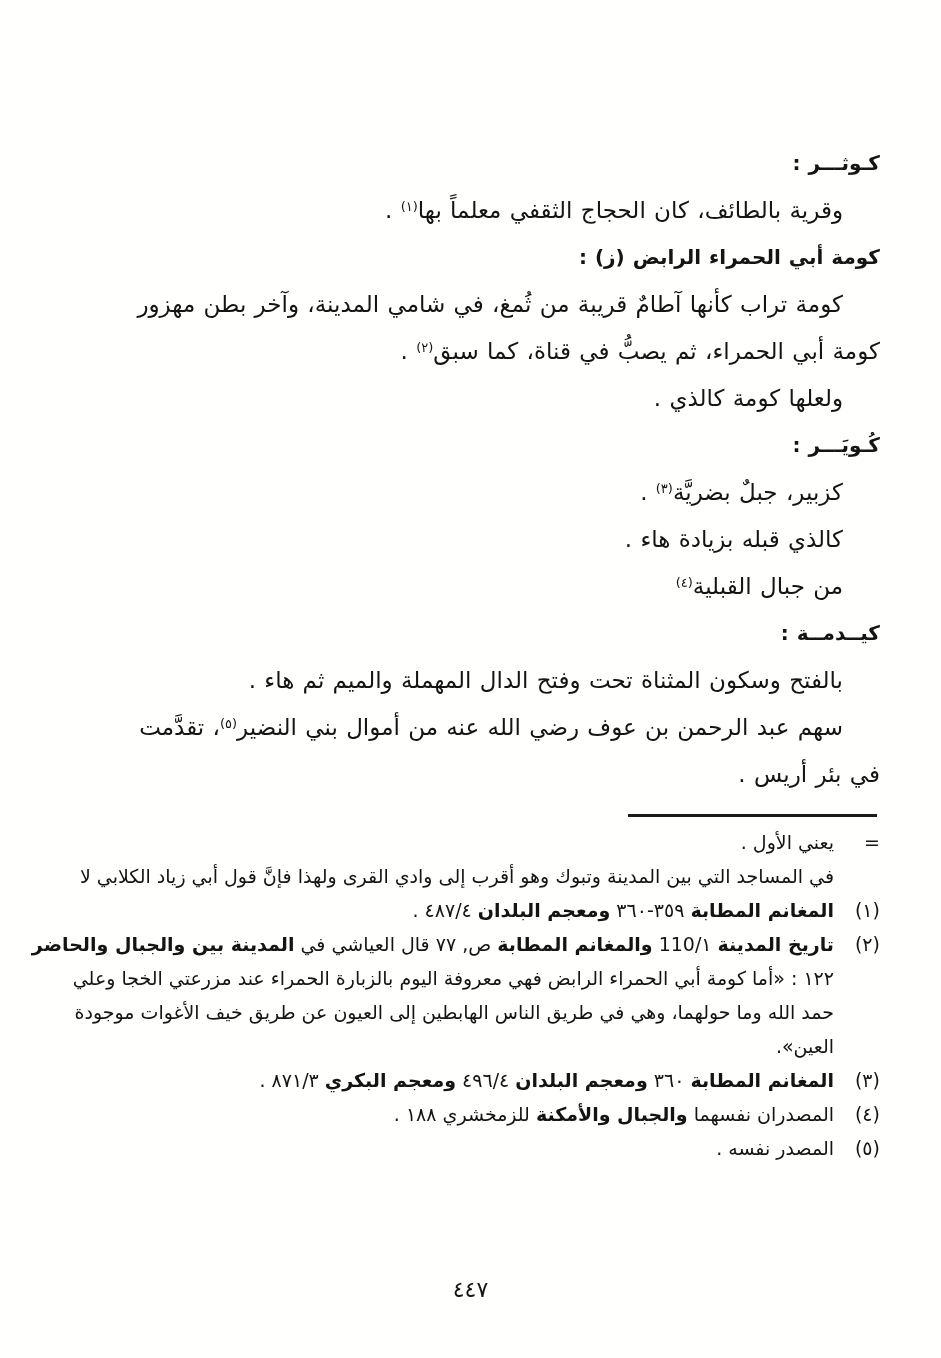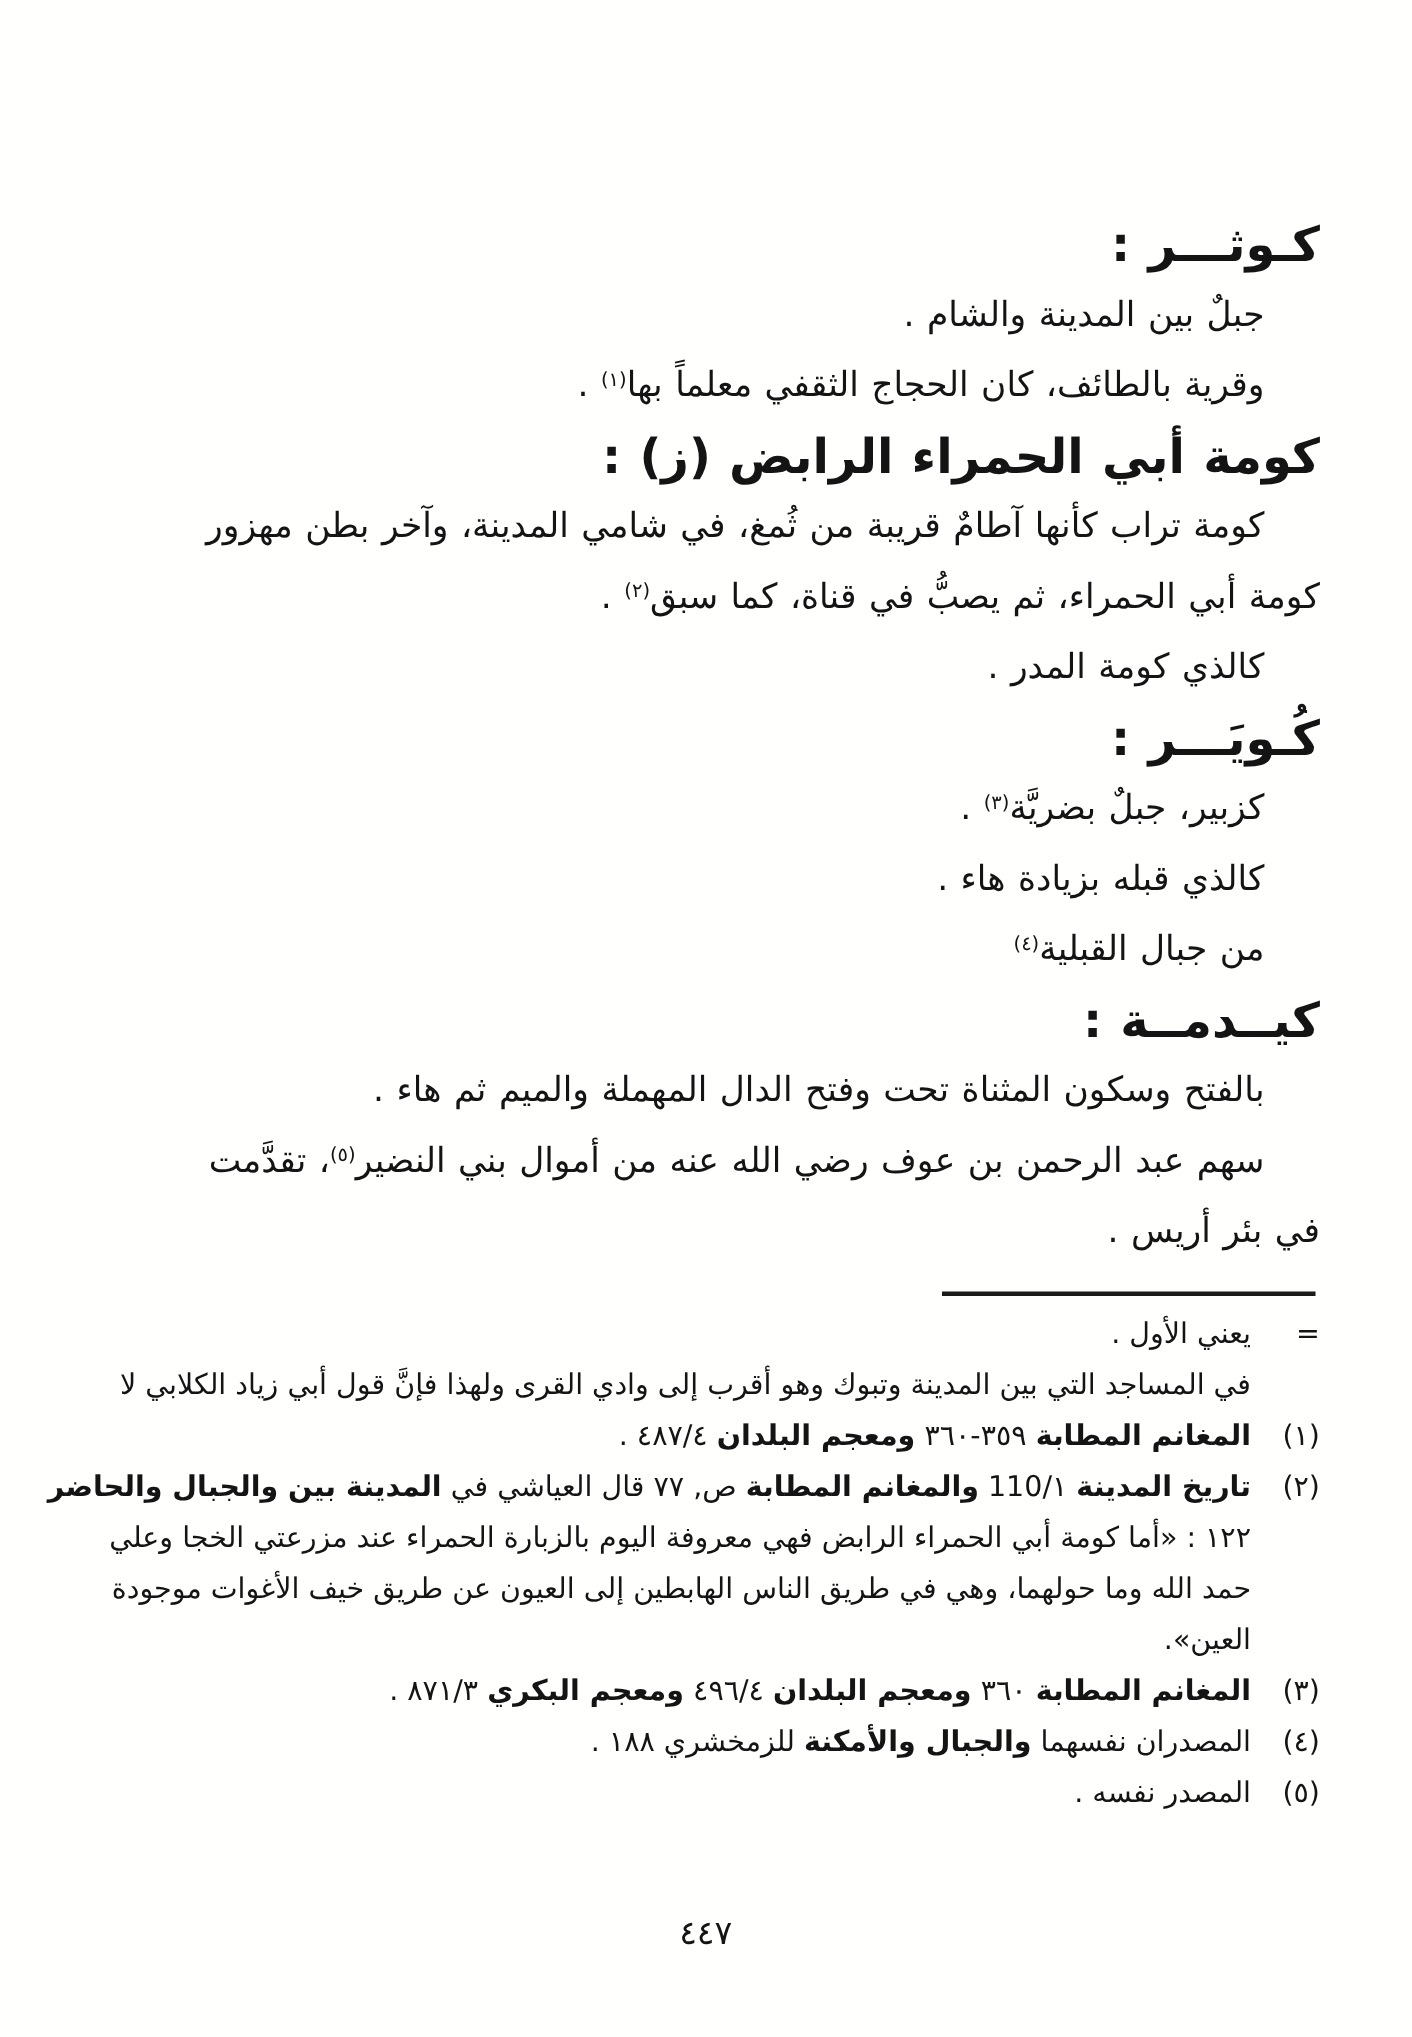--- a/index.html
+++ b/index.html
@@ -20,21 +20,21 @@
     position:absolute;
     top:140px; right:61px;
     width:790px;
   }
   .bl {
     font-size:23px;
     line-height:47px;
     white-space:nowrap;
     word-spacing:1px;
   }
-  .h { font-weight:bold; font-size:32px; }
+  .h { font-weight:bold; font-size:20px; }
   .ind { padding-right:37px; }
   .fl { padding-right:0; }
   sup {
     font-size:13px;
     line-height:0;
     vertical-align:7px;
     letter-spacing:0;
   }
   .b { font-weight:bold; }
   .sep {
@@ -63,26 +63,25 @@
     letter-spacing:2px;
   }
 </style>
 </head>
 <body>
 
 <div class="sheet">
 
   <div class="main">
     <div class="bl h"><span class="b">كـوثـــر :</span></div>
-    <div class="bl ind"><span>جبلٌ بين المدينة والشام .</span></div>
     <div class="bl ind"><span>وقرية بالطائف، كان الحجاج الثقفي معلماً بها</span><sup>(١)</sup><span> .</span></div>
     <div class="bl h"><span class="b">كومة أبي الحمراء الرابض (ز) :</span></div>
     <div class="bl ind"><span>كومة تراب كأنها آطامٌ قريبة من ثُمغ، في شامي المدينة، وآخر بطن مهزور</span></div>
     <div class="bl fl"><span>كومة أبي الحمراء، ثم يصبُّ في قناة، كما سبق</span><sup>(٢)</sup><span> .</span></div>
-    <div class="bl ind"><span>كالذي كومة المدر .</span></div>
+    <div class="bl ind"><span>ولعلها كومة كالذي .</span></div>
     <div class="bl h"><span class="b">كُـويَـــر :</span></div>
     <div class="bl ind"><span>كزبير، جبلٌ بضريَّة</span><sup>(٣)</sup><span> .</span></div>
     <div class="bl ind"><span>كالذي قبله بزيادة هاء .</span></div>
     <div class="bl ind"><span>من جبال القبلية</span><sup>(٤)</sup></div>
     <div class="bl h"><span class="b">كيــدمــة :</span></div>
     <div class="bl ind"><span>بالفتح وسكون المثناة تحت وفتح الدال المهملة والميم ثم هاء .</span></div>
     <div class="bl ind"><span>سهم عبد الرحمن بن عوف رضي الله عنه من أموال بني النضير</span><sup>(٥)</sup><span>، تقدَّمت</span></div>
     <div class="bl fl"><span>في بئر أريس .</span></div>
 
     <div class="sep"></div>

